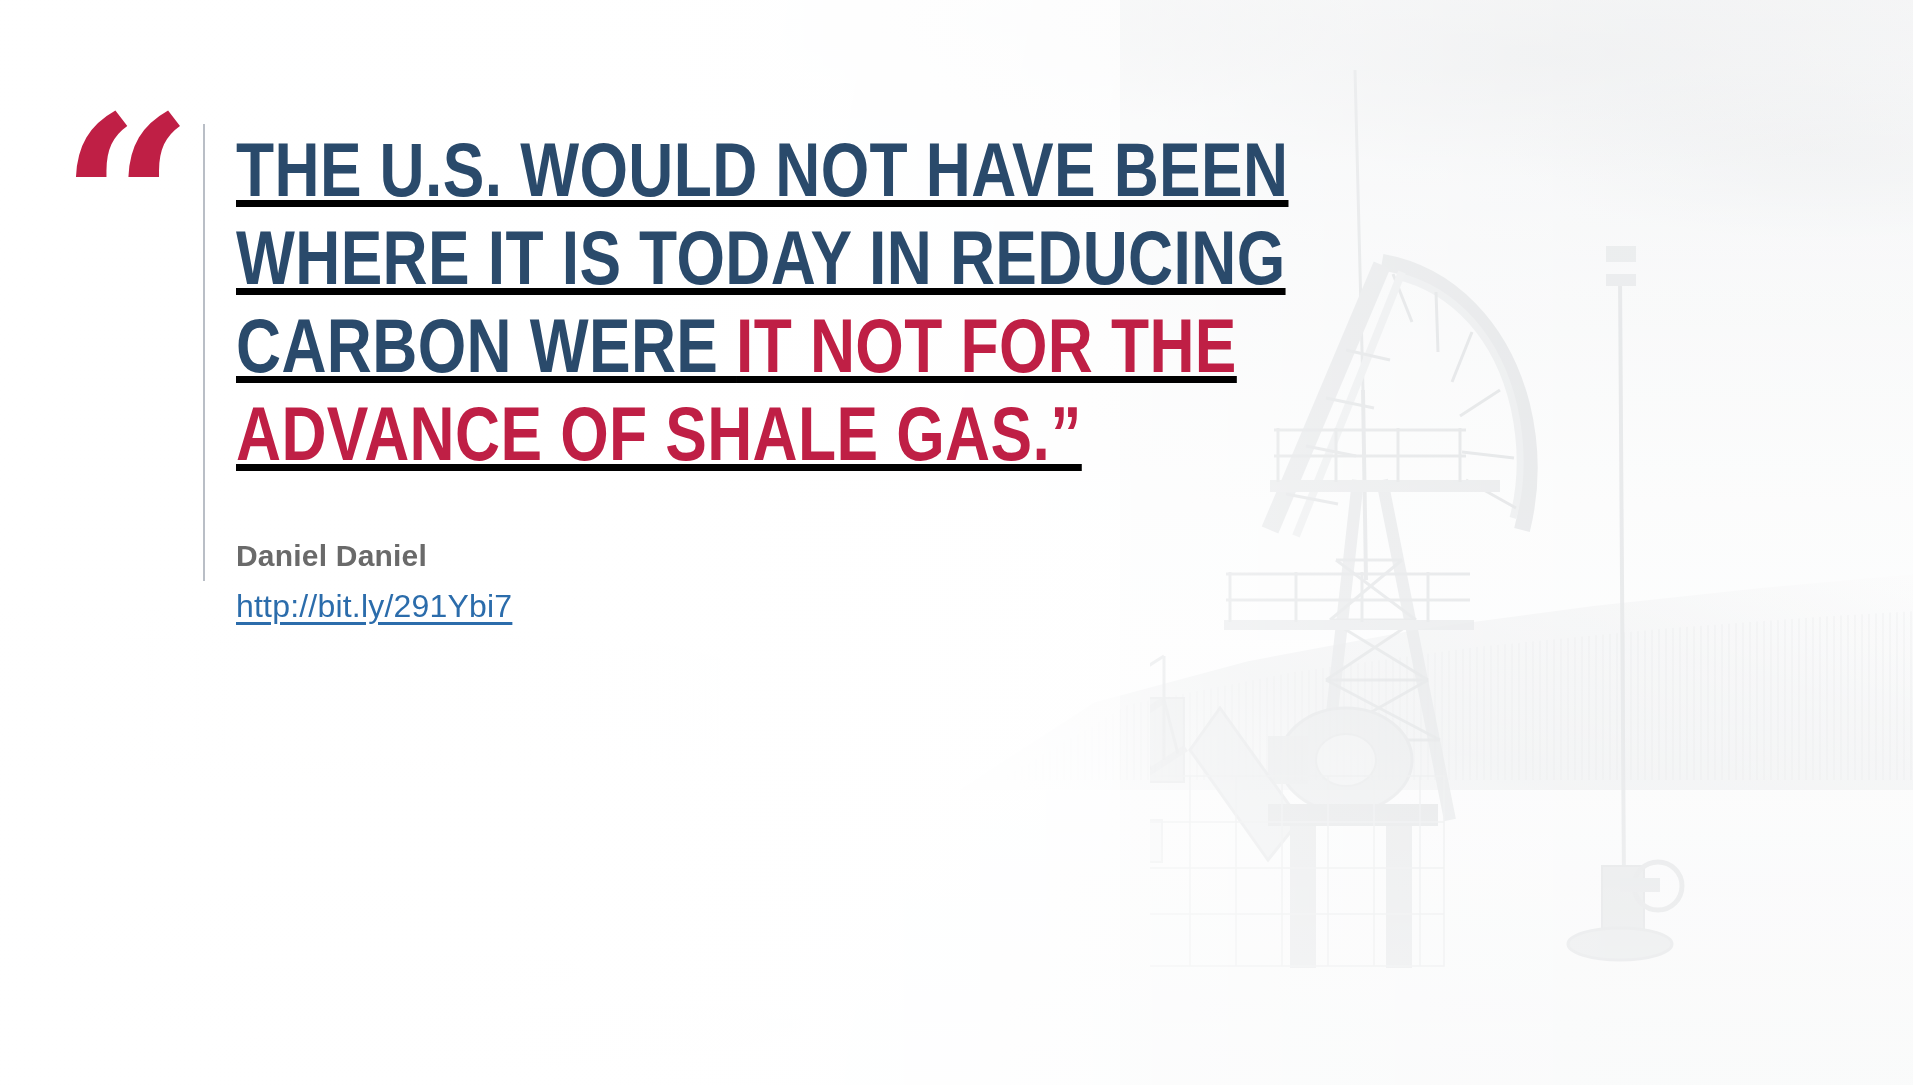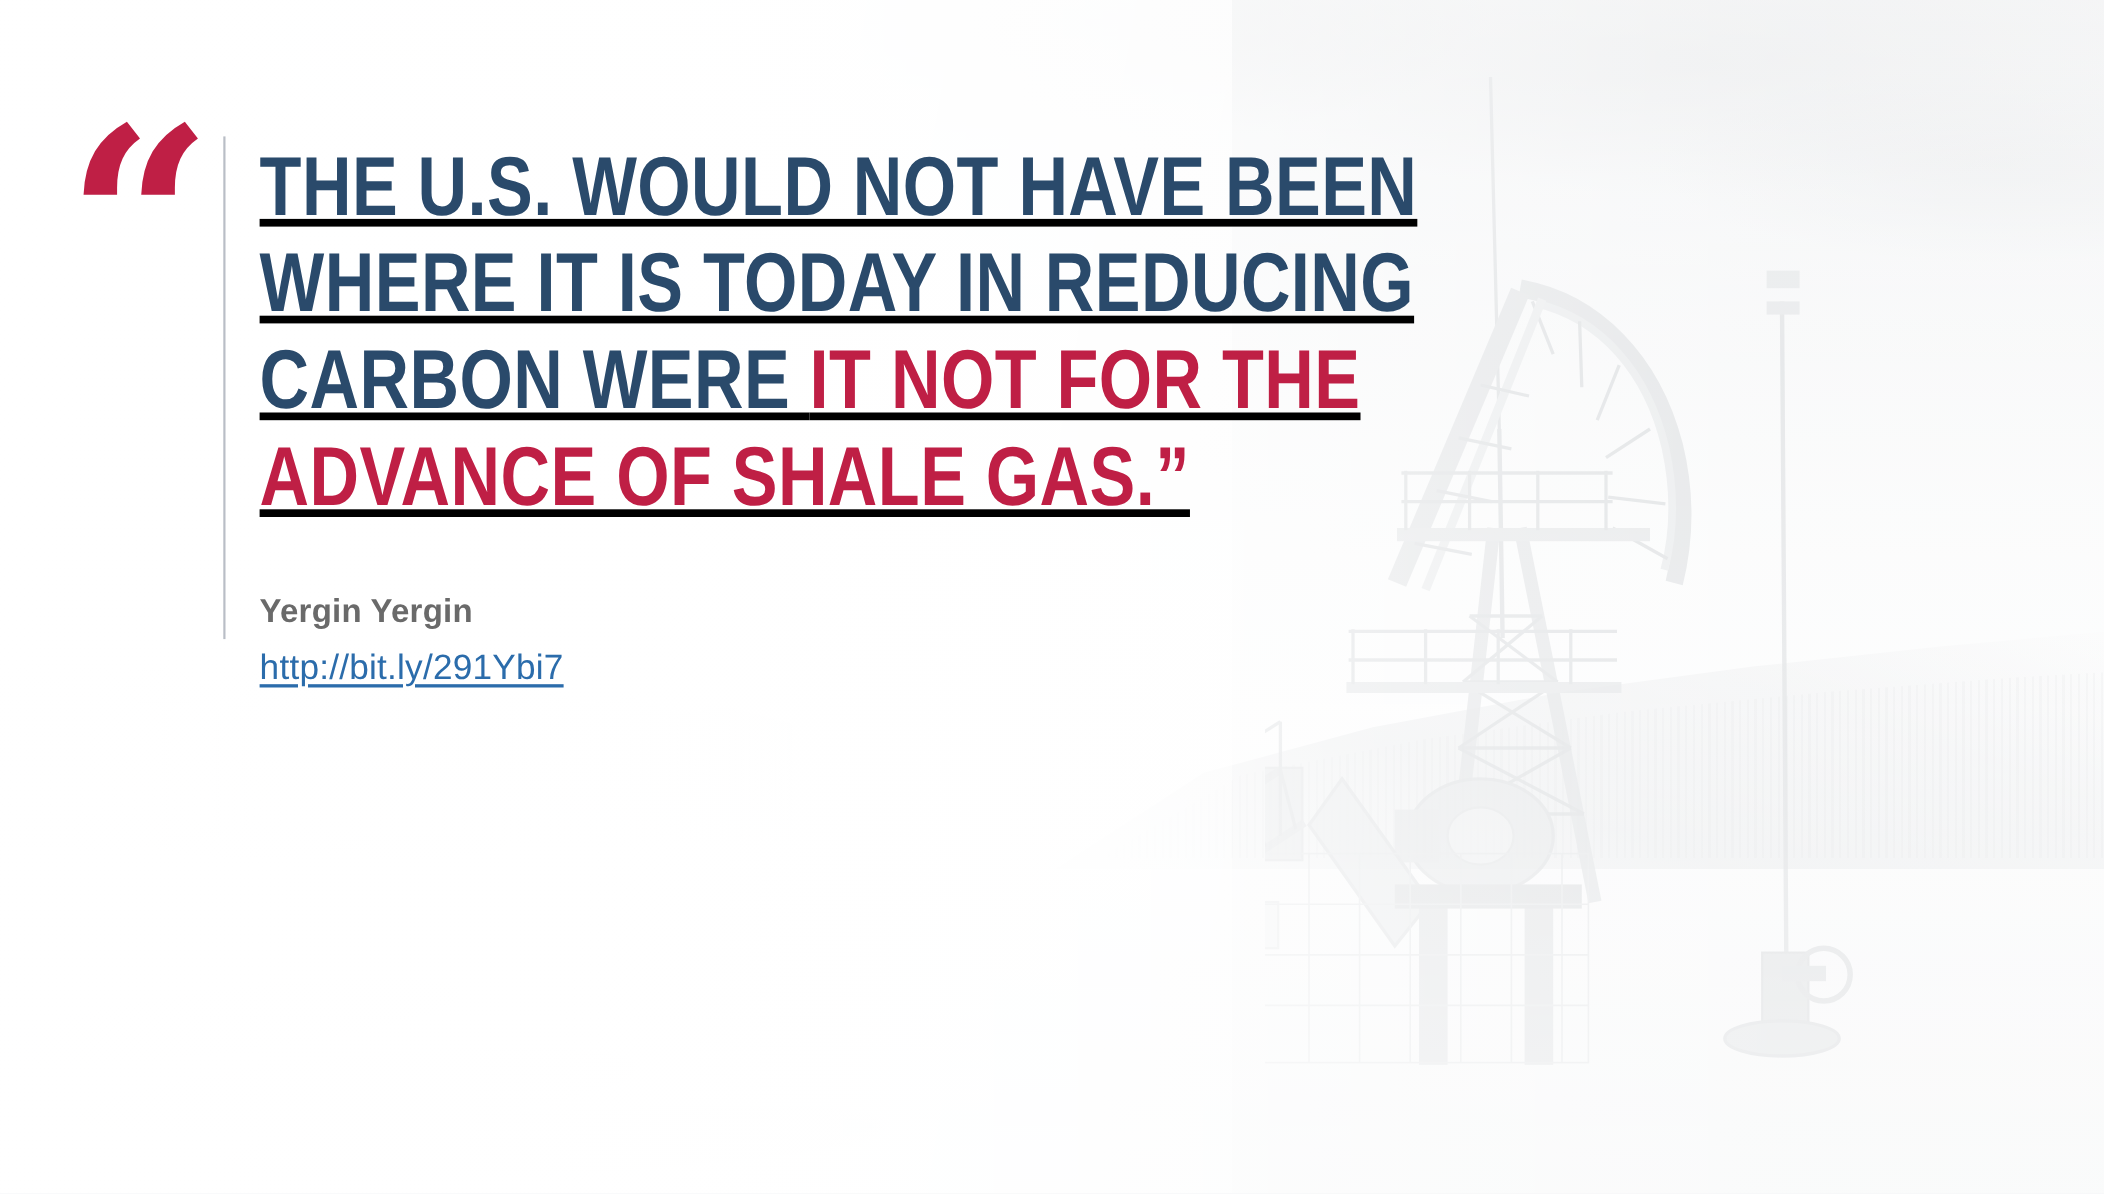--- a/index.html
+++ b/index.html
@@ -301,17 +301,17 @@
         <span>WHERE IT IS TODAY IN REDUCING</span><span class="red"></span>
       </div>
       <div class="qline">
         <span>CARBON WERE </span><span class="red">IT NOT FOR THE</span>
       </div>
       <div class="qline">
         <span></span><span class="red">ADVANCE OF SHALE GAS.”</span>
       </div>
     </div>
 
-    <div class="attrib">Yergin Yergin</div>
+    <div class="attrib">Daniel Daniel</div>
 
     <a class="link" href="#">http://bit.ly/291Ybi7</a>
   </div>
 </div>
 
 </body></html>

